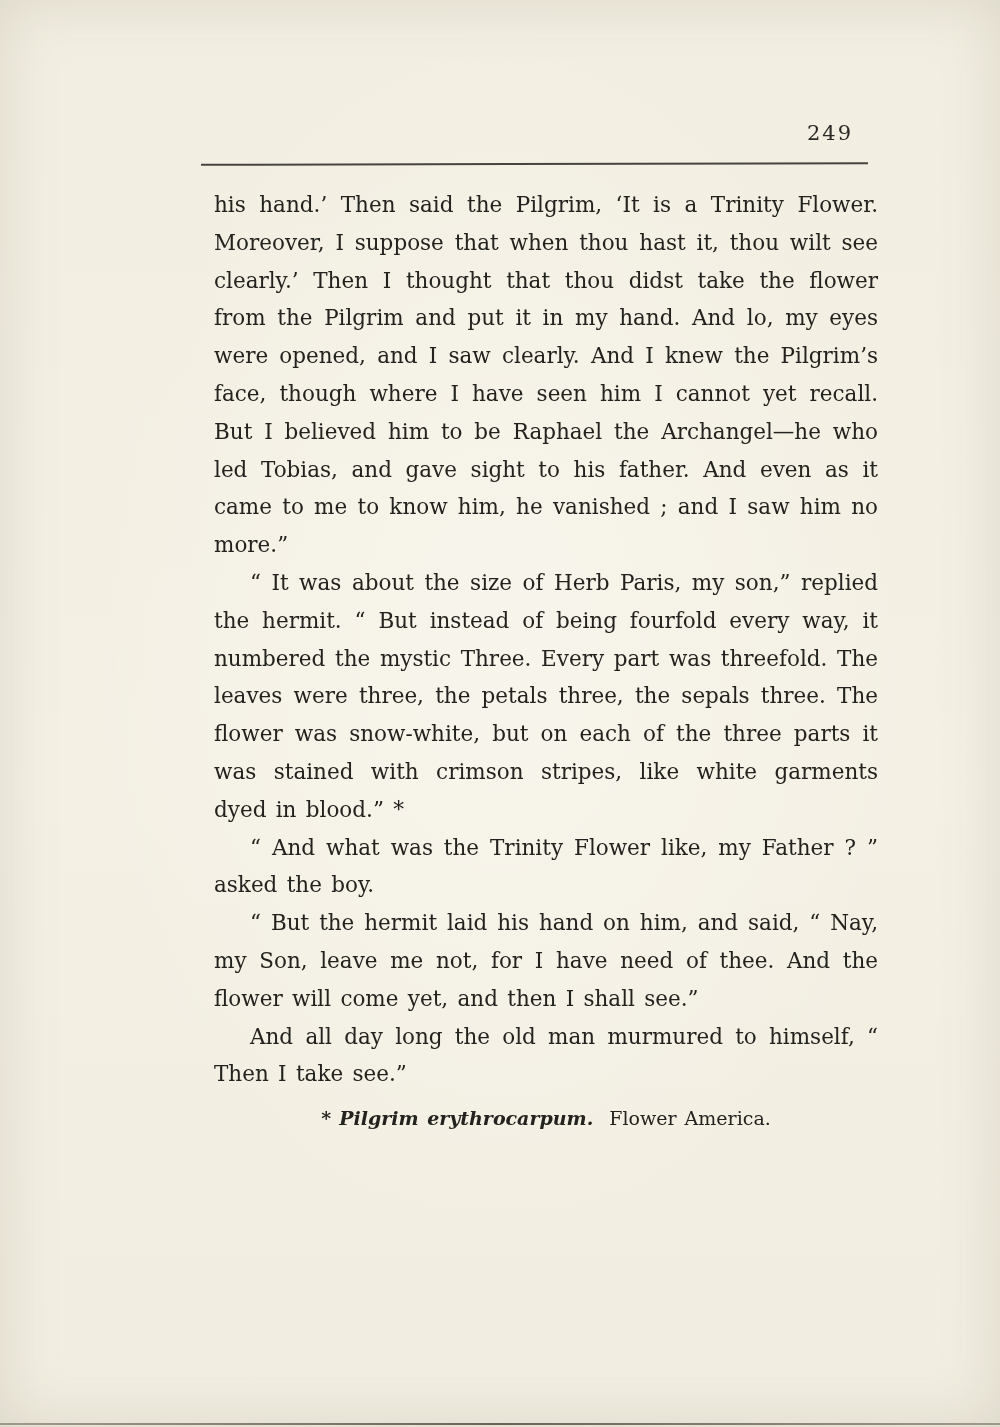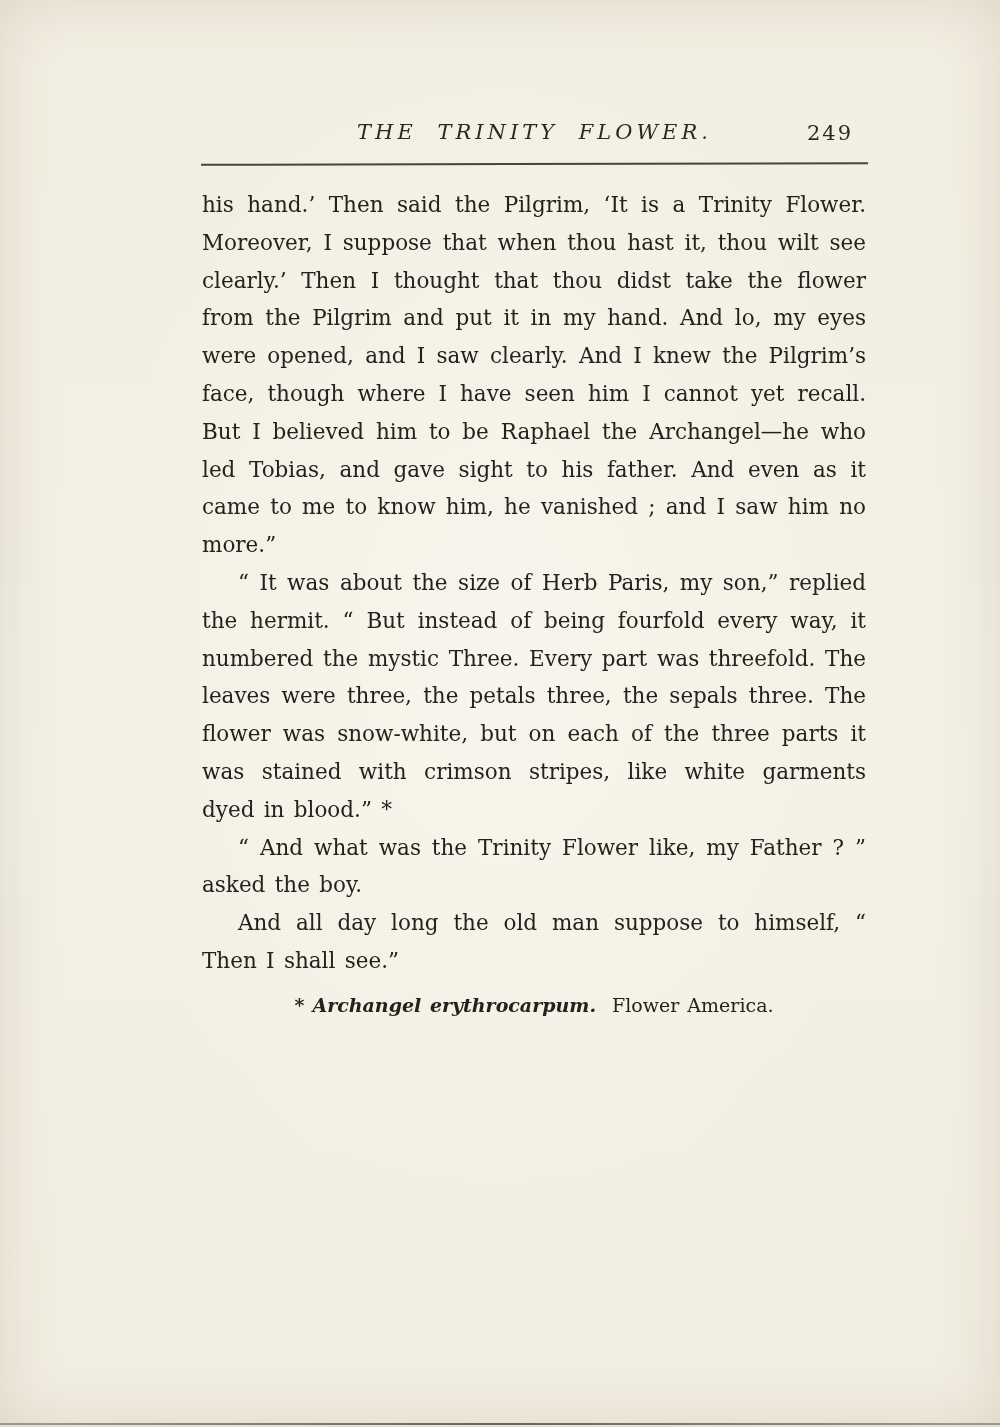--- a/index.html
+++ b/index.html
@@ -53,21 +53,21 @@
     top: 163px;
     left: 201px;
     width: 667px;
     height: 0;
     border-top: 2px solid #46443e;
     transform: rotate(-0.15deg);
   }
   .content {
     position: absolute;
     top: 186px;
-    left: 202px;
+    left: 214px;
     width: 664px;
     font-size: 21.5px;
     line-height: 37.8px;
     text-align: justify;
     word-spacing: 2.5px;
   }
   .content p {
     margin: 0;
     padding: 0;
   }
@@ -100,32 +100,32 @@
     height: 2px;
     background: linear-gradient(90deg, rgba(90,85,75,0.5), rgba(60,58,50,0.75), rgba(90,85,75,0.5));
   }
 </style>
 </head>
 <body>
 
 <div class="page">
 
   <div class="header">
-    <span class="running-title">THE TRINITY FLOWER.</span>
     <span class="page-number">249</span>
   </div>
 
   <div class="header-rule"></div>
 
   <div class="content">
     <p>his hand.’ Then said the Pilgrim, ‘It is a Trinity Flower. Moreover, I suppose that when thou hast it, thou wilt see clearly.’ Then I thought that thou didst take the flower from the Pilgrim and put it in my hand. And lo, my eyes were opened, and I saw clearly. And I knew the Pilgrim’s face, though where I have seen him I cannot yet recall. But I believed him to be Raphael the Archangel—he who led Tobias, and gave sight to his father. And even as it came to me to know him, he vanished ; and I saw him no more.”</p>
     <p class="indent">“ It was about the size of Herb Paris, my son,” replied the hermit. “ But instead of being fourfold every way, it numbered the mystic Three. Every part was threefold. The leaves were three, the petals three, the sepals three. The flower was snow-white, but on each of the three parts it was stained with crimson stripes, like white garments dyed in blood.” *</p>
     <p class="indent">“ And what was the Trinity Flower like, my Father ? ” asked the boy.</p>
-    <p class="indent">And all day long the old man suppose to himself, “ Then I shall see.”</p>
+    <p class="indent">“ But the hermit laid his hand on him, and said, “ Nay, my Son, leave me not, for I have need of thee. And the flower will come yet, and then I shall see.”</p>
+    <p class="indent">And all day long the old man murmured to himself, “ Then I take see.”</p>
 
     <div class="footnote">
-      <span class="marker">*</span><span class="species">Archangel erythrocarpum.</span><span class="region">Flower America.</span>
+      <span class="marker">*</span><span class="species">Pilgrim erythrocarpum.</span><span class="region">Flower America.</span>
     </div>
   </div>
 
   <div class="scan-bottom-edge"></div>
 
 </div>
 
 </body></html>

